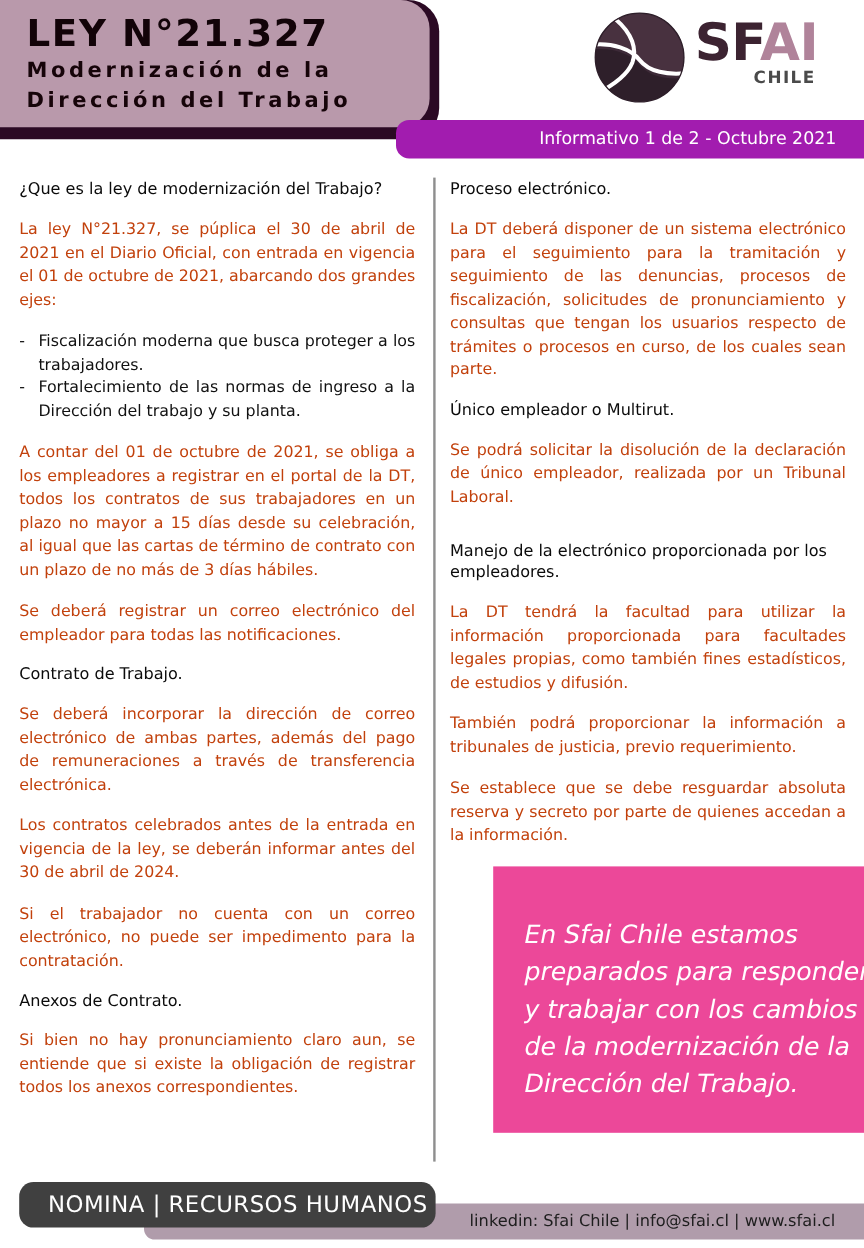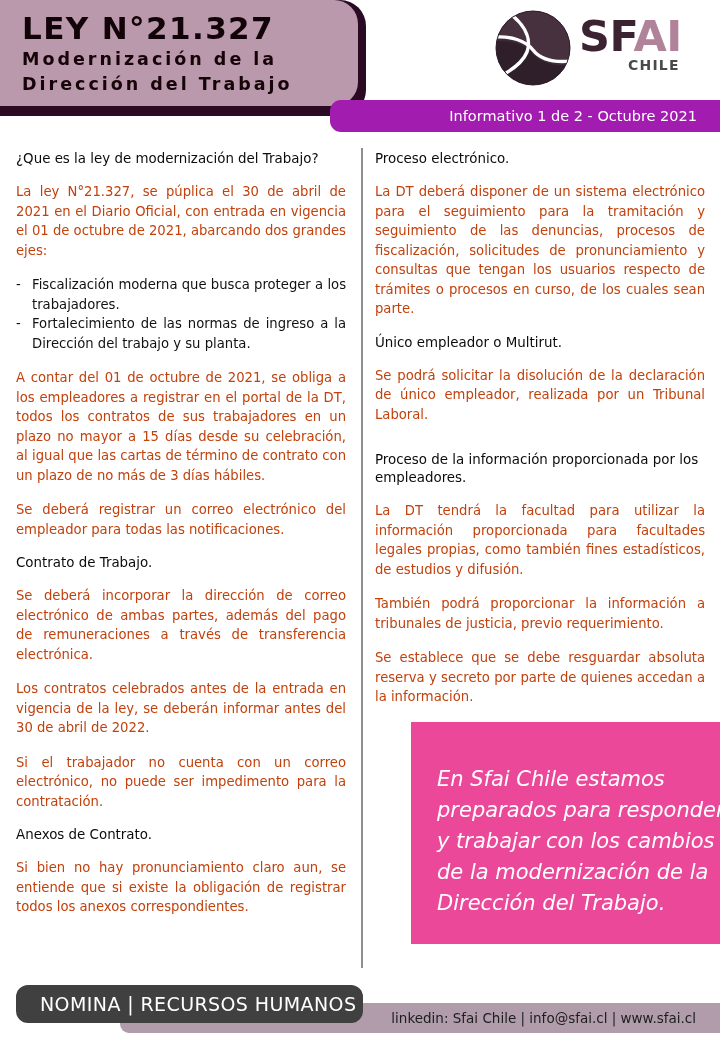--- a/index.html
+++ b/index.html
@@ -194,33 +194,33 @@
       </div>
       <div class="bullet">
         <span class="bullet-dash">-</span>
         <span class="bullet-text">Fortalecimiento de las normas de ingreso a la Dirección del trabajo y su planta.</span>
       </div>
     </div>
     <div class="p">A contar del 01 de octubre de 2021, se obliga a los empleadores a registrar en el portal de la DT, todos los contratos de sus trabajadores en un plazo no mayor a 15 días desde su celebración, al igual que las cartas de término de contrato con un plazo de no más de 3 días hábiles.</div>
     <div class="p">Se deberá registrar un correo electrónico del empleador para todas las notificaciones.</div>
     <div class="h">Contrato de Trabajo.</div>
     <div class="p">Se deberá incorporar la dirección de correo electrónico de ambas partes, además del pago de remuneraciones a través de transferencia electrónica.</div>
-    <div class="p">Los contratos celebrados antes de la entrada en vigencia de la ley, se deberán informar antes del 30 de abril de 2022.</div>
+    <div class="p">Los contratos celebrados antes de la entrada en vigencia de la ley, se deberán informar antes del 30 de abril de 2024.</div>
     <div class="p">Si el trabajador no cuenta con un correo electrónico, no puede ser impedimento para la contratación.</div>
     <div class="h">Anexos de Contrato.</div>
     <div class="p last">Si bien no hay pronunciamiento claro aun, se entiende que si existe la obligación de registrar todos los anexos correspondientes.</div>
   </div>
 
   <div class="col col-right">
     <div class="h">Proceso electrónico.</div>
     <div class="p">La DT deberá disponer de un sistema electrónico para el seguimiento para la tramitación y seguimiento de las denuncias, procesos de fiscalización, solicitudes de pronunciamiento y consultas que tengan los usuarios respecto de trámites o procesos en curso, de los cuales sean parte.</div>
     <div class="h">Único empleador o Multirut.</div>
     <div class="p">Se podrá solicitar la disolución de la declaración de único empleador, realizada por un Tribunal Laboral.</div>
     <div class="gap-md"></div>
-    <div class="h">Proceso de la información proporcionada por los empleadores.</div>
+    <div class="h">Manejo de la electrónico proporcionada por los empleadores.</div>
     <div class="p">La DT tendrá la facultad para utilizar la información proporcionada para facultades legales propias, como también fines estadísticos, de estudios y difusión.</div>
     <div class="p">También podrá proporcionar la información a tribunales de justicia, previo requerimiento.</div>
     <div class="p last">Se establece que se debe resguardar absoluta reserva y secreto por parte de quienes accedan a la información.</div>
   </div>
 
   <div class="quote-box">
     <div class="quote-text">En Sfai Chile estamos preparados para responder y trabajar con los cambios de la modernización de la Dirección del Trabajo.</div>
   </div>
 
   <div class="footer-light">

